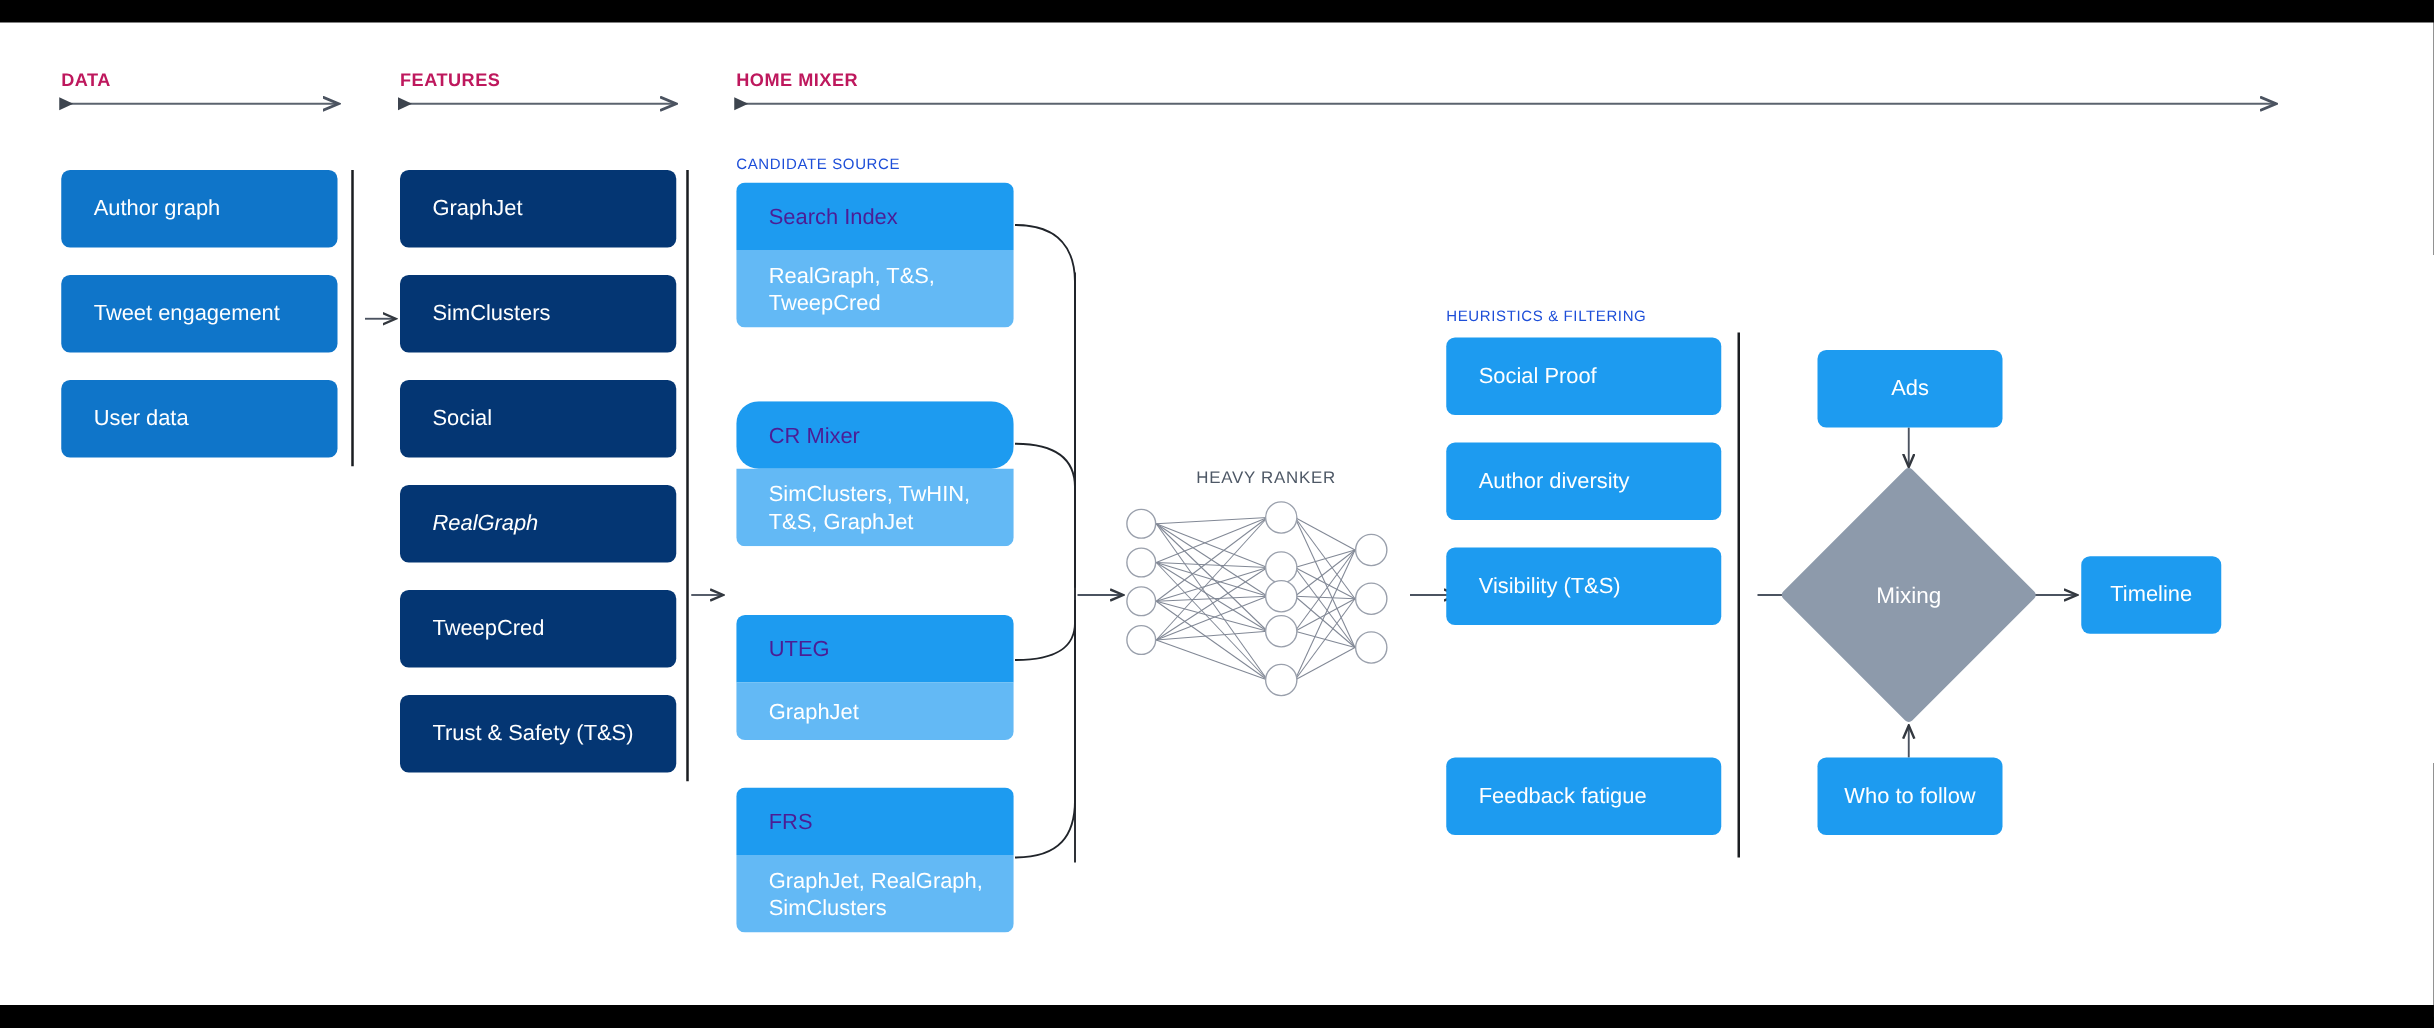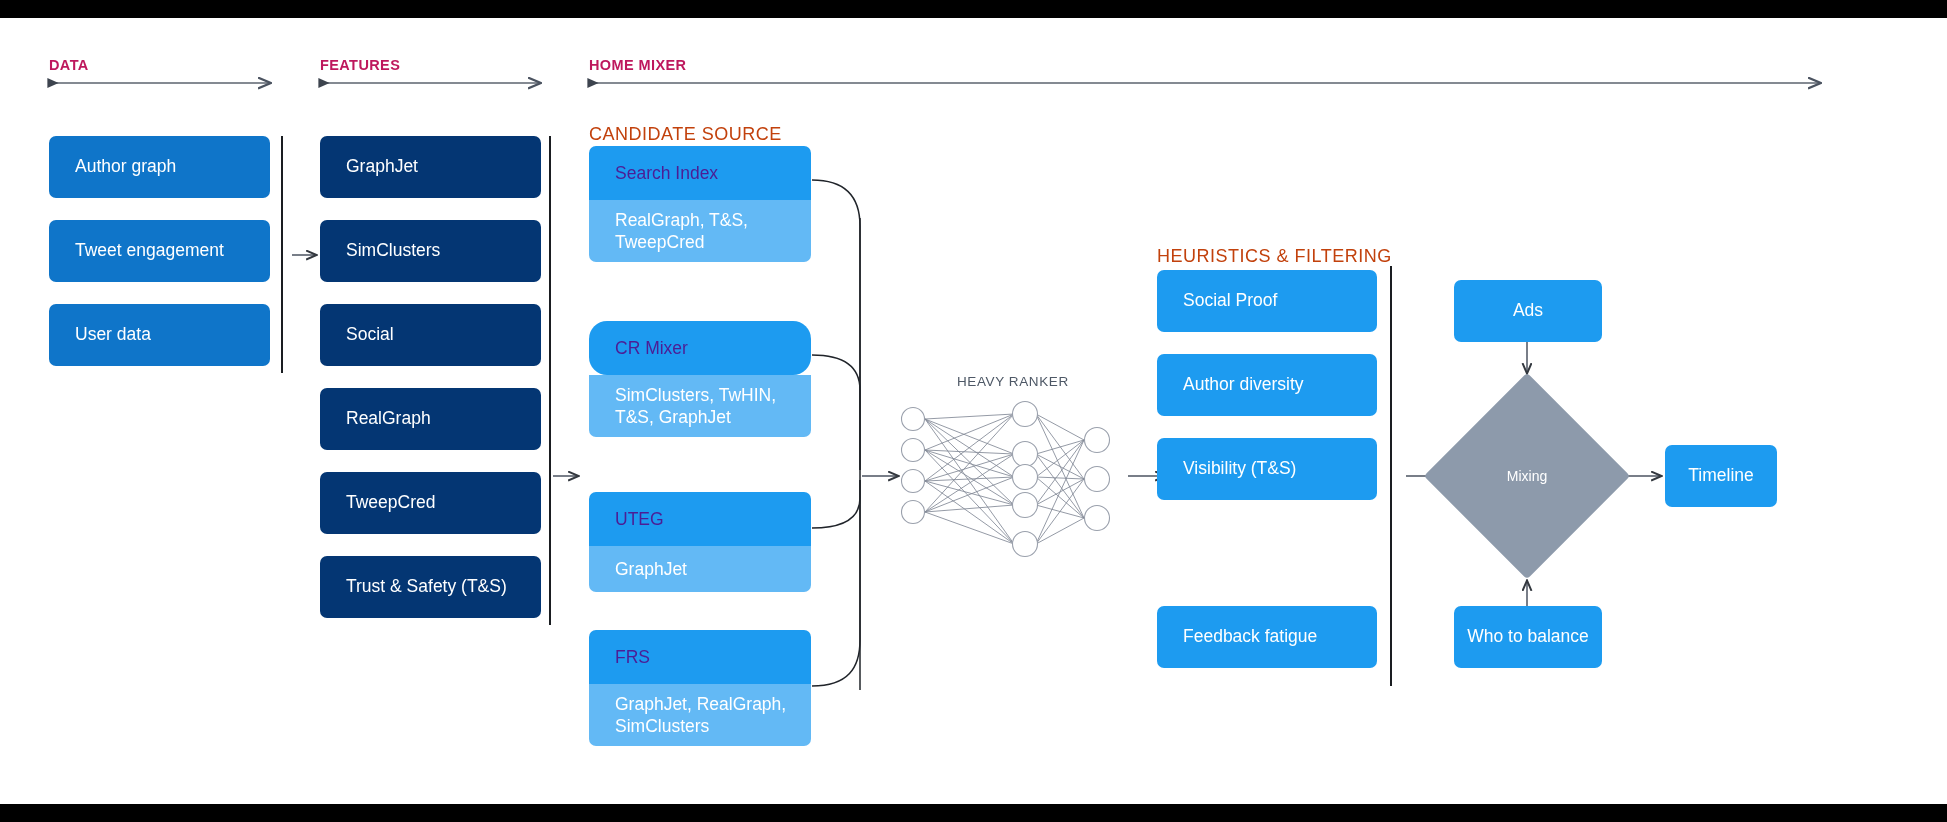--- a/index.html
+++ b/index.html
@@ -29,23 +29,23 @@
   .sec-title {
     position: absolute;
     font-size: 14.5px;
     font-weight: bold;
     letter-spacing: 0.4px;
     color: #be185d;
     white-space: nowrap;
   }
   .sec-sub {
     position: absolute;
-    font-size: 18px;
+    font-size: 12px;
     letter-spacing: 0.5px;
-    color: #c2410c;
+    color: #1d4ed8;
     white-space: nowrap;
   }
 
   
   .box {
     position: absolute;
     border-radius: 7px;
     display: flex;
     align-items: center;
     color: #ffffff;
@@ -95,21 +95,21 @@
   
   .diamond {
     position: absolute;
     background: #8d9aab;
     transform: rotate(45deg);
     border-radius: 4px;
   }
   .diamond-label {
     position: absolute;
     color: #ffffff;
-    font-size: 14px;
+    font-size: 18px;
     display: flex;
     align-items: center;
     justify-content: center;
   }
 
   svg.overlay {
     position: absolute;
     left: 0; top: 0;
     width: 1947px;
     height: 786px;
@@ -249,21 +249,21 @@
 
     <div class="box c-feat" style="left:320px; top:118px; width:221px; height:62px;">
       <span>GraphJet</span>
     </div>
     <div class="box c-feat" style="left:320px; top:202px; width:221px; height:62px;">
       <span>SimClusters</span>
     </div>
     <div class="box c-feat" style="left:320px; top:286px; width:221px; height:62px;">
       <span>Social</span>
     </div>
-    <div class="box c-feat" style="left:320px; top:370px; width:221px; height:62px;">
+    <div class="box c-feat" style="left:320px; top:370px; width:221px; height:62px;font-style:italic;">
       <span>RealGraph</span>
     </div>
     <div class="box c-feat" style="left:320px; top:454px; width:221px; height:62px;">
       <span>TweepCred</span>
     </div>
     <div class="box c-feat" style="left:320px; top:538px; width:221px; height:62px;">
       <span>Trust &amp; Safety (T&amp;S)</span>
     </div>
 
     <div class="cs-card" style="left:589px; top:128px; width:222px; height:116px;">
@@ -305,21 +305,21 @@
     <div class="box c-bright center" style="left:1454px; top:262px; width:148px; height:62px;">
       <span>Ads</span>
     </div>
 
     <div class="diamond" style="left:1454px; top:385px; width:146px; height:146px;"></div>
     <div class="diamond-label" style="left:1454px; top:385px; width:146px; height:146px;">
       <span>Mixing</span>
     </div>
 
     <div class="box c-bright center" style="left:1454px; top:588px; width:148px; height:62px;">
-      <span>Who to balance</span>
+      <span>Who to follow</span>
     </div>
 
     <div class="box c-bright center" style="left:1665px; top:427px; width:112px; height:62px;">
       <span>Timeline</span>
     </div>
 
   </div>
 </div>
 
 </body></html>

